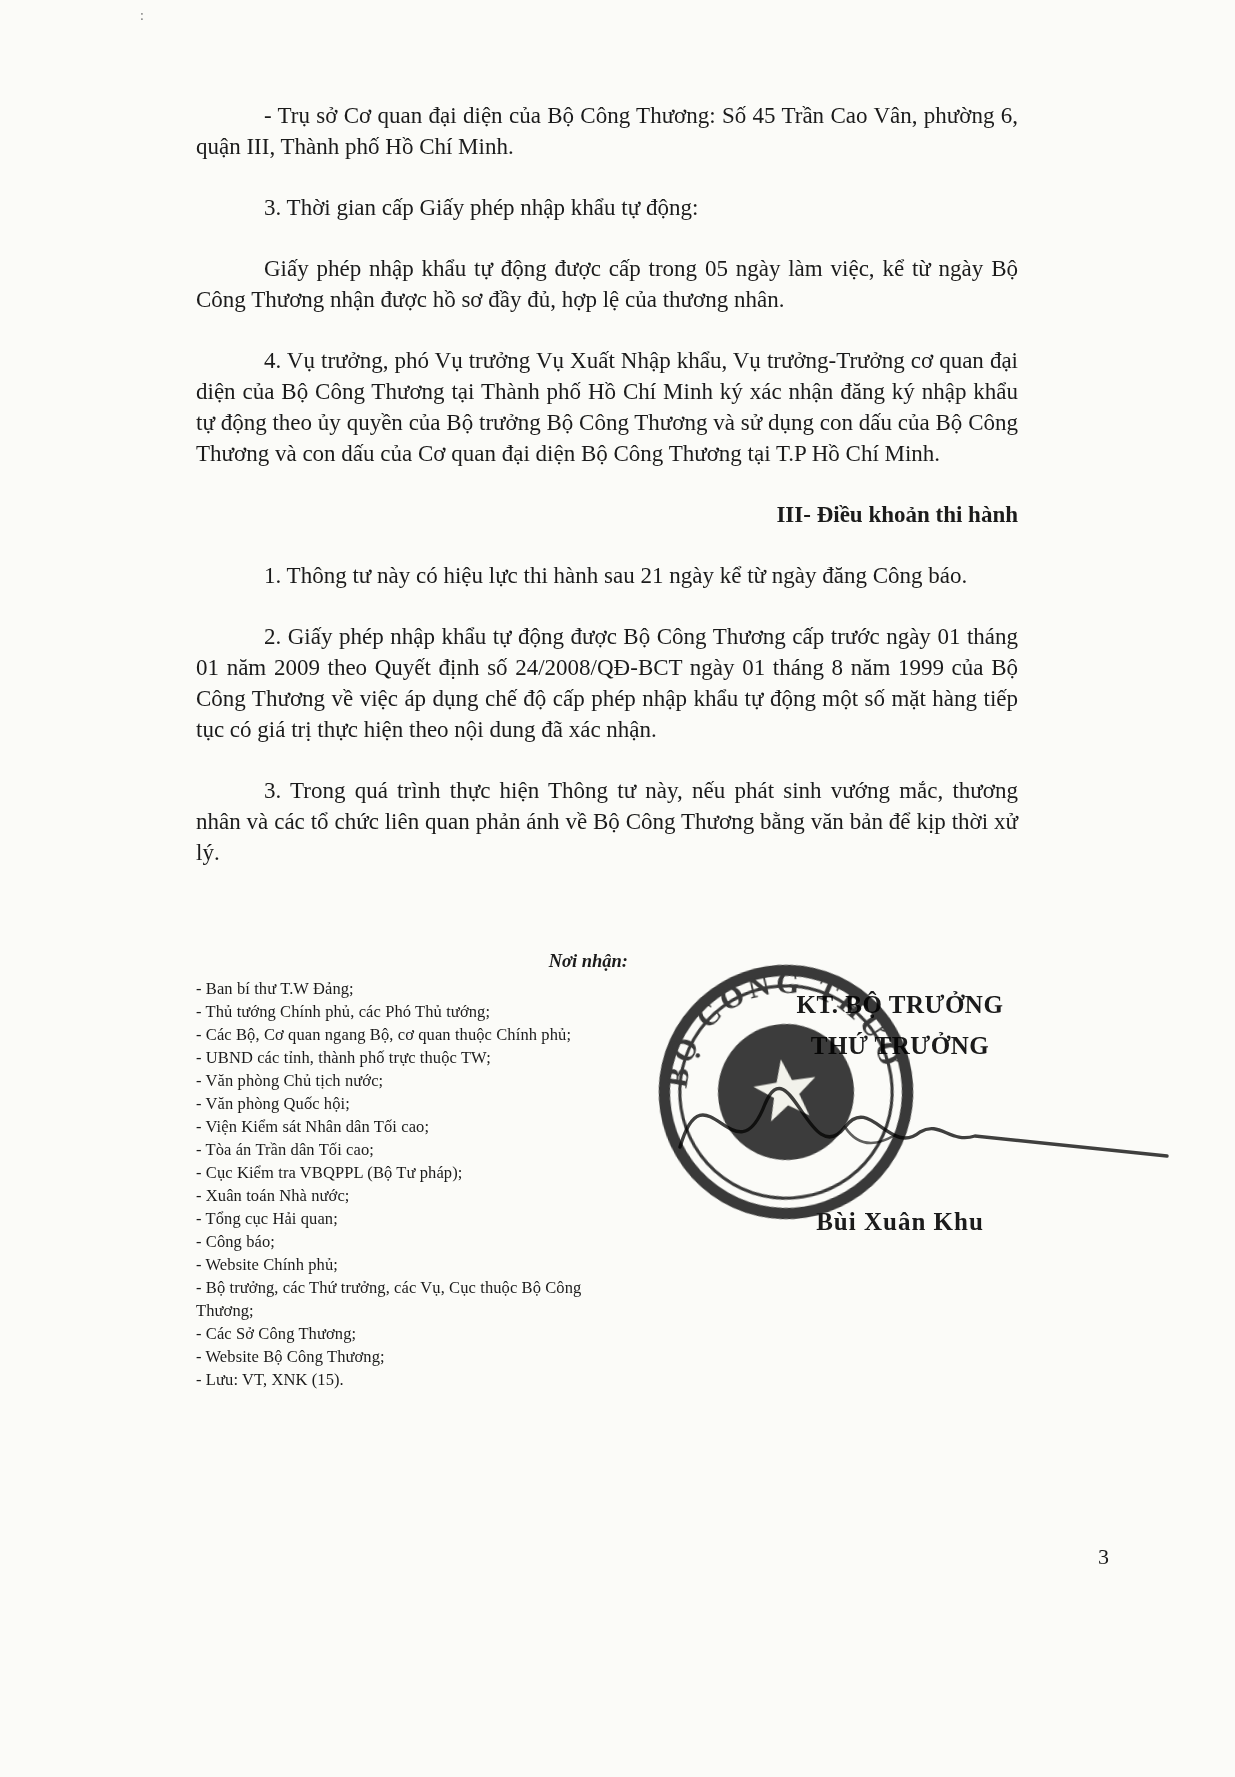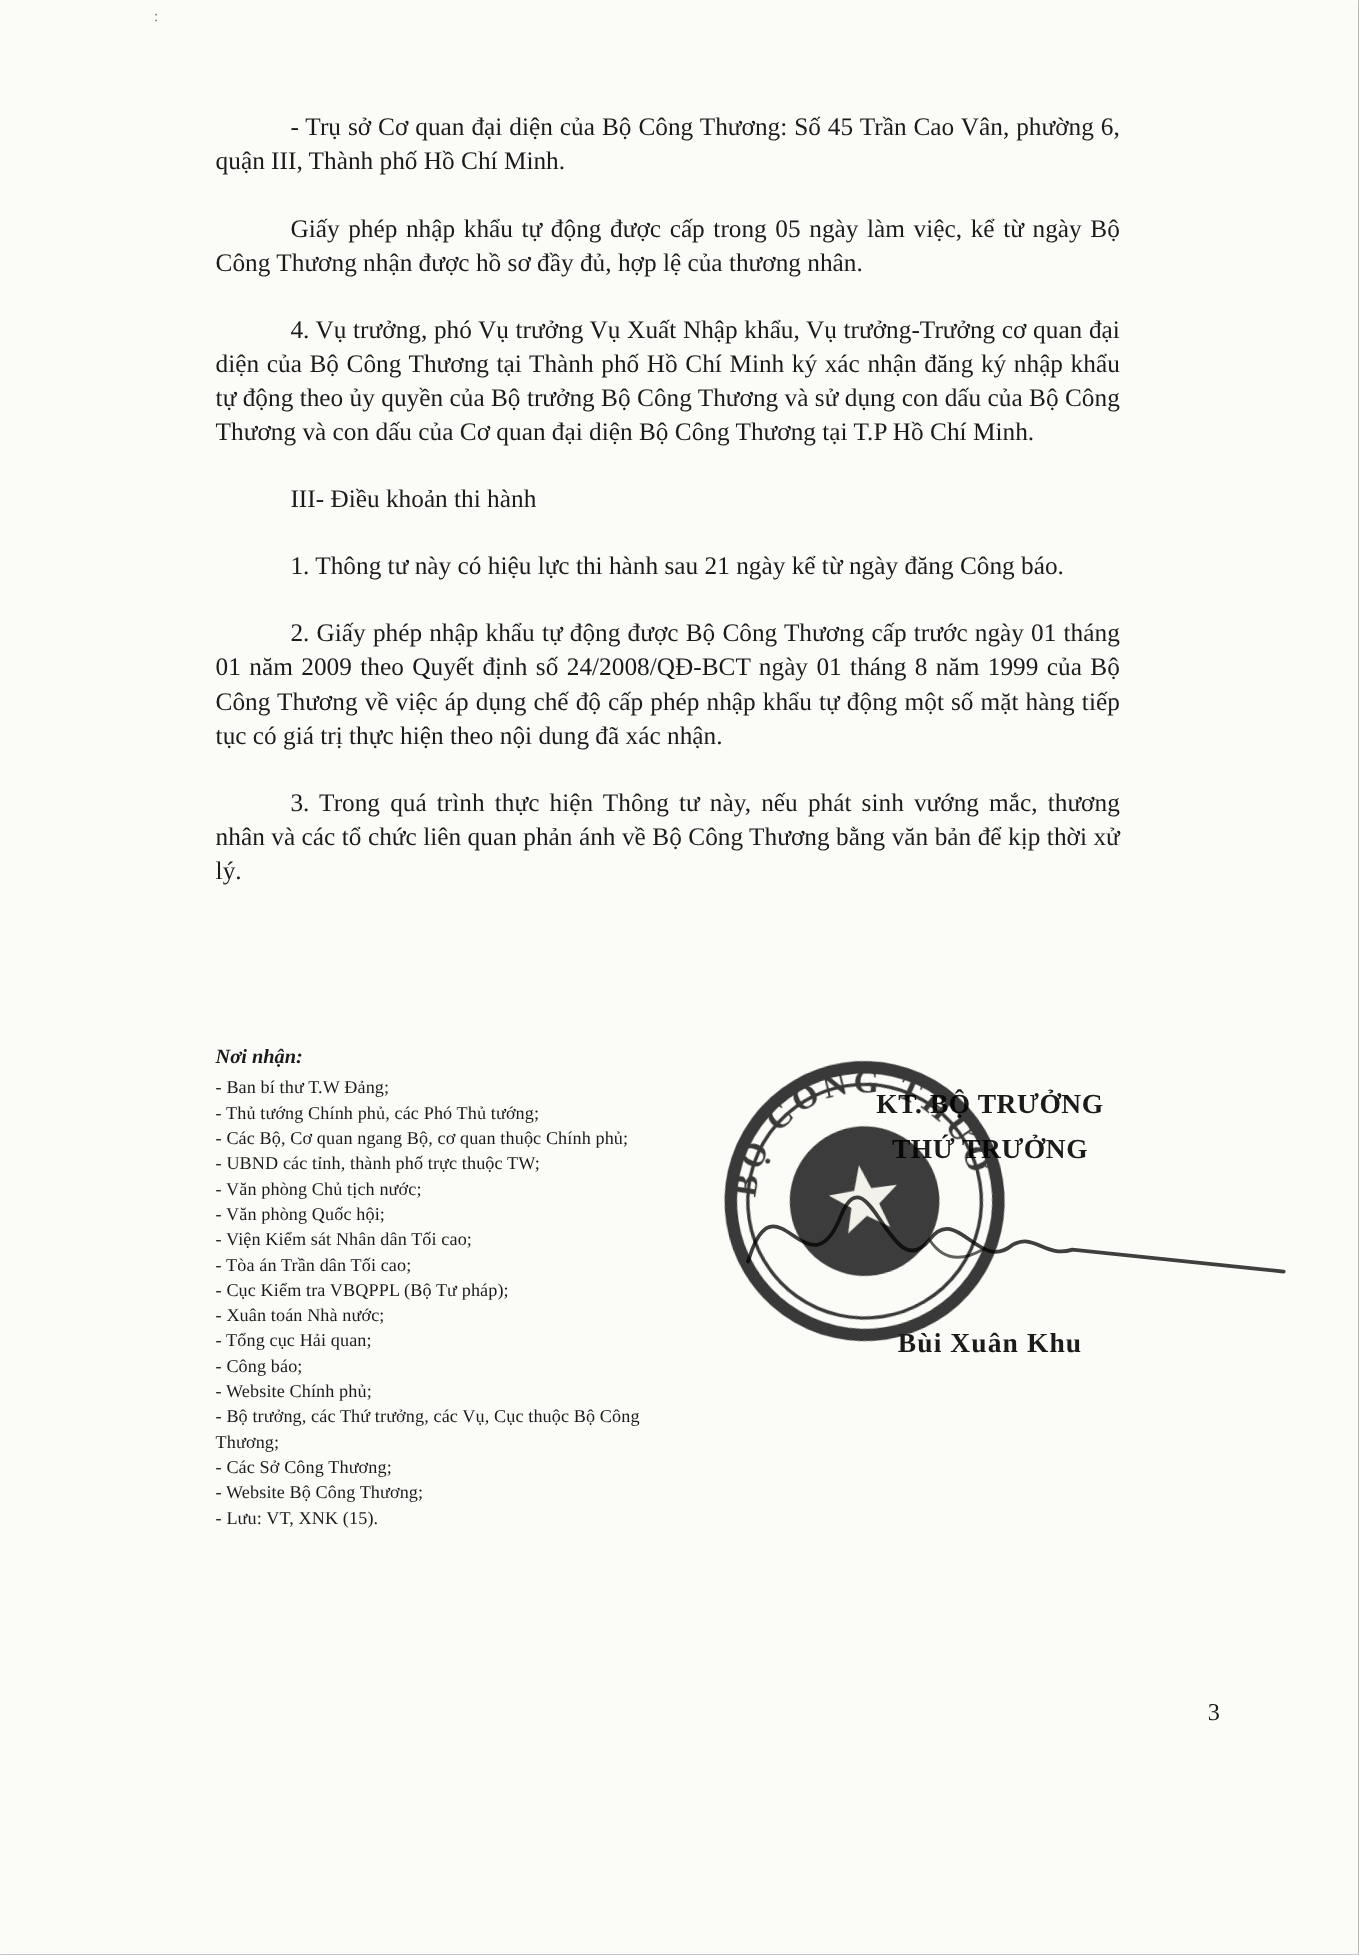--- a/index.html
+++ b/index.html
@@ -18,34 +18,35 @@
   .body-text {
     position: absolute;
     left: 196px;
     top: 100px;
     width: 822px;
     font-size: 23px;
     line-height: 31px;
     text-align: justify;
   }
   .para { text-indent: 68px; margin-bottom: 30px; }
-  .para.heading { font-weight: normal; text-align: left; }
+  .para.heading { font-weight: bold; text-align: right; }
   .recipients {
     position: absolute;
     left: 196px;
     top: 950px;
     width: 432px;
     font-size: 16.5px;
     line-height: 23px;
   }
   .recipients-label {
     font-weight: bold;
     font-style: italic;
     font-size: 18.5px;
     margin-bottom: 4px;
+    text-align: right;
   }
   .recipient-item { letter-spacing: .1px; }
   .sig-title {
     position: absolute;
     left: 700px;
     top: 984px;
     width: 400px;
     text-align: center;
     font-weight: bold;
     font-size: 25px;
@@ -97,20 +98,21 @@
 </style>
 </head>
 <body>
 
 <div class="page">
 
   <span class="noise-colon">:</span>
 
   <div class="body-text">
     <p class="para">- Trụ sở Cơ quan đại diện của Bộ Công Thương: Số 45 Trần Cao Vân, phường 6, quận III, Thành phố Hồ Chí Minh.</p>
+    <p class="para">3. Thời gian cấp Giấy phép nhập khẩu tự động:</p>
     <p class="para">Giấy phép nhập khẩu tự động được cấp trong 05 ngày làm việc, kể từ ngày Bộ Công Thương nhận được hồ sơ đầy đủ, hợp lệ của thương nhân.</p>
     <p class="para">4. Vụ trưởng, phó Vụ trưởng Vụ Xuất Nhập khẩu, Vụ trưởng-Trưởng cơ quan đại diện của Bộ Công Thương tại Thành phố Hồ Chí Minh ký xác nhận đăng ký nhập khẩu tự động theo ủy quyền của Bộ trưởng Bộ Công Thương và sử dụng con dấu của Bộ Công Thương và con dấu của Cơ quan đại diện Bộ Công Thương tại T.P Hồ Chí Minh.</p>
     <p class="para heading">III- Điều khoản thi hành</p>
     <p class="para">1. Thông tư này có hiệu lực thi hành sau 21 ngày kể từ ngày đăng Công báo.</p>
     <p class="para">2. Giấy phép nhập khẩu tự động được Bộ Công Thương cấp trước ngày 01 tháng 01 năm 2009 theo Quyết định số 24/2008/QĐ-BCT ngày 01 tháng 8 năm 1999 của Bộ Công Thương về việc áp dụng chế độ cấp phép nhập khẩu tự động một số mặt hàng tiếp tục có giá trị thực hiện theo nội dung đã xác nhận.</p>
     <p class="para">3. Trong quá trình thực hiện Thông tư này, nếu phát sinh vướng mắc, thương nhân và các tổ chức liên quan phản ánh về Bộ Công Thương bằng văn bản để kịp thời xử lý.</p>
   </div>
 
   <div class="recipients">
     <div class="recipients-label">Nơi nhận:</div>

